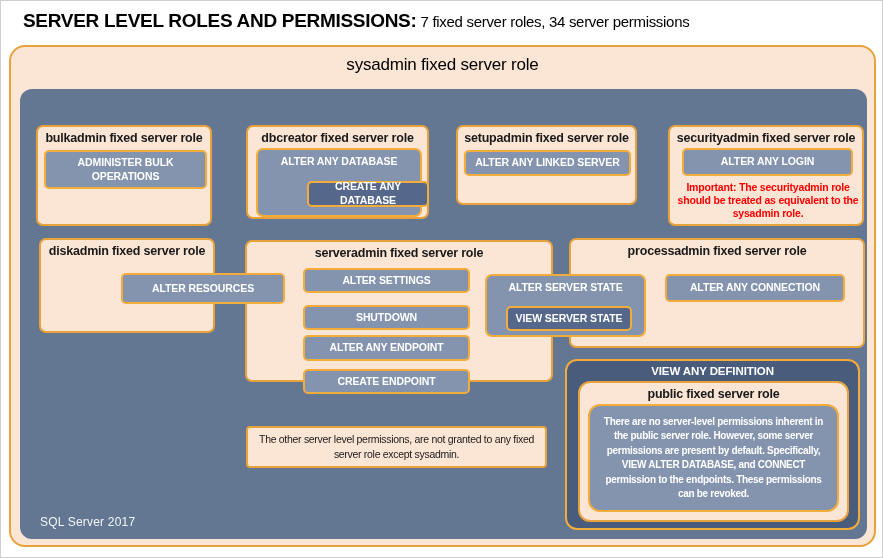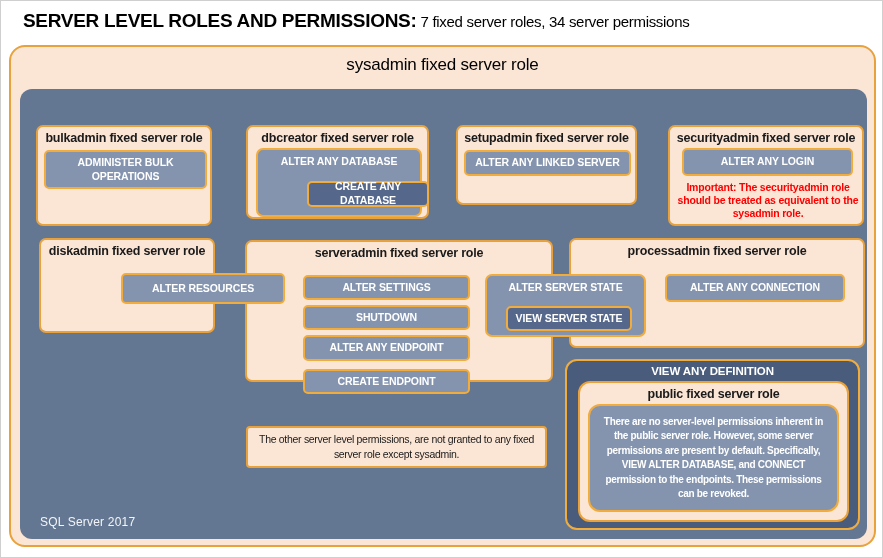--- a/index.html
+++ b/index.html
@@ -77,21 +77,21 @@
   .processadmin{left:549px;top:149px;width:296px;height:110px;}
 
   
   .p-bulk{left:6px;top:23px;width:163px;height:39px;padding:0 9px;}
   .g-dbcreator{left:8px;top:21px;width:166px;height:69px;}
   .p-createdb{left:9px;top:31px;width:122px;height:26px;margin-left:40px;}
   .p-linked{left:6px;top:23px;width:167px;height:26px;}
   .p-login{left:12px;top:21px;width:171px;height:28px;}
   .w-security{left:3px;top:54px;width:190px;}
   .p-resources{left:101px;top:184px;width:164px;height:31px;z-index:5;}
-  .p-settings{left:56px;top:33px;width:167px;height:25px;}
+  .p-settings{left:56px;top:26px;width:167px;height:25px;}
   .p-shutdown{left:56px;top:63px;width:167px;height:25px;}
   .p-endpoint{left:56px;top:93px;width:167px;height:26px;}
   .p-createep{left:56px;top:127px;width:167px;height:25px;}
   .g-serverstate{left:465px;top:185px;width:161px;height:63px;z-index:5;}
   .p-viewstate{left:19px;top:30px;width:126px;height:25px;}
   .p-connection{left:94px;top:34px;width:180px;height:28px;}
 </style>
 </head>
 <body>
 

